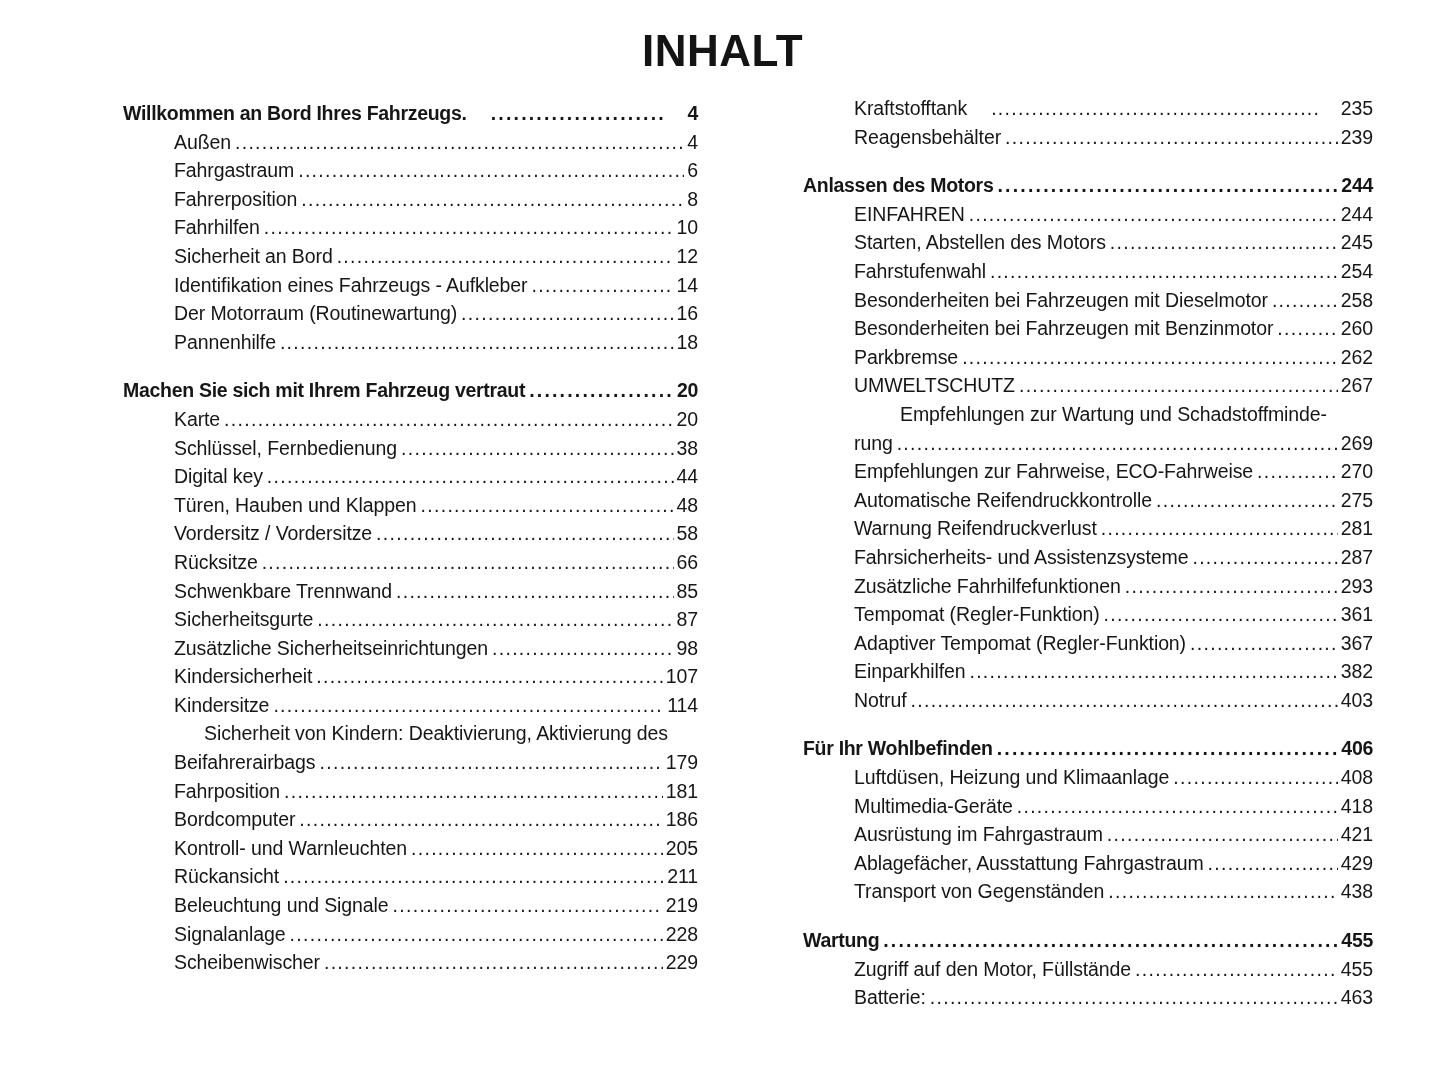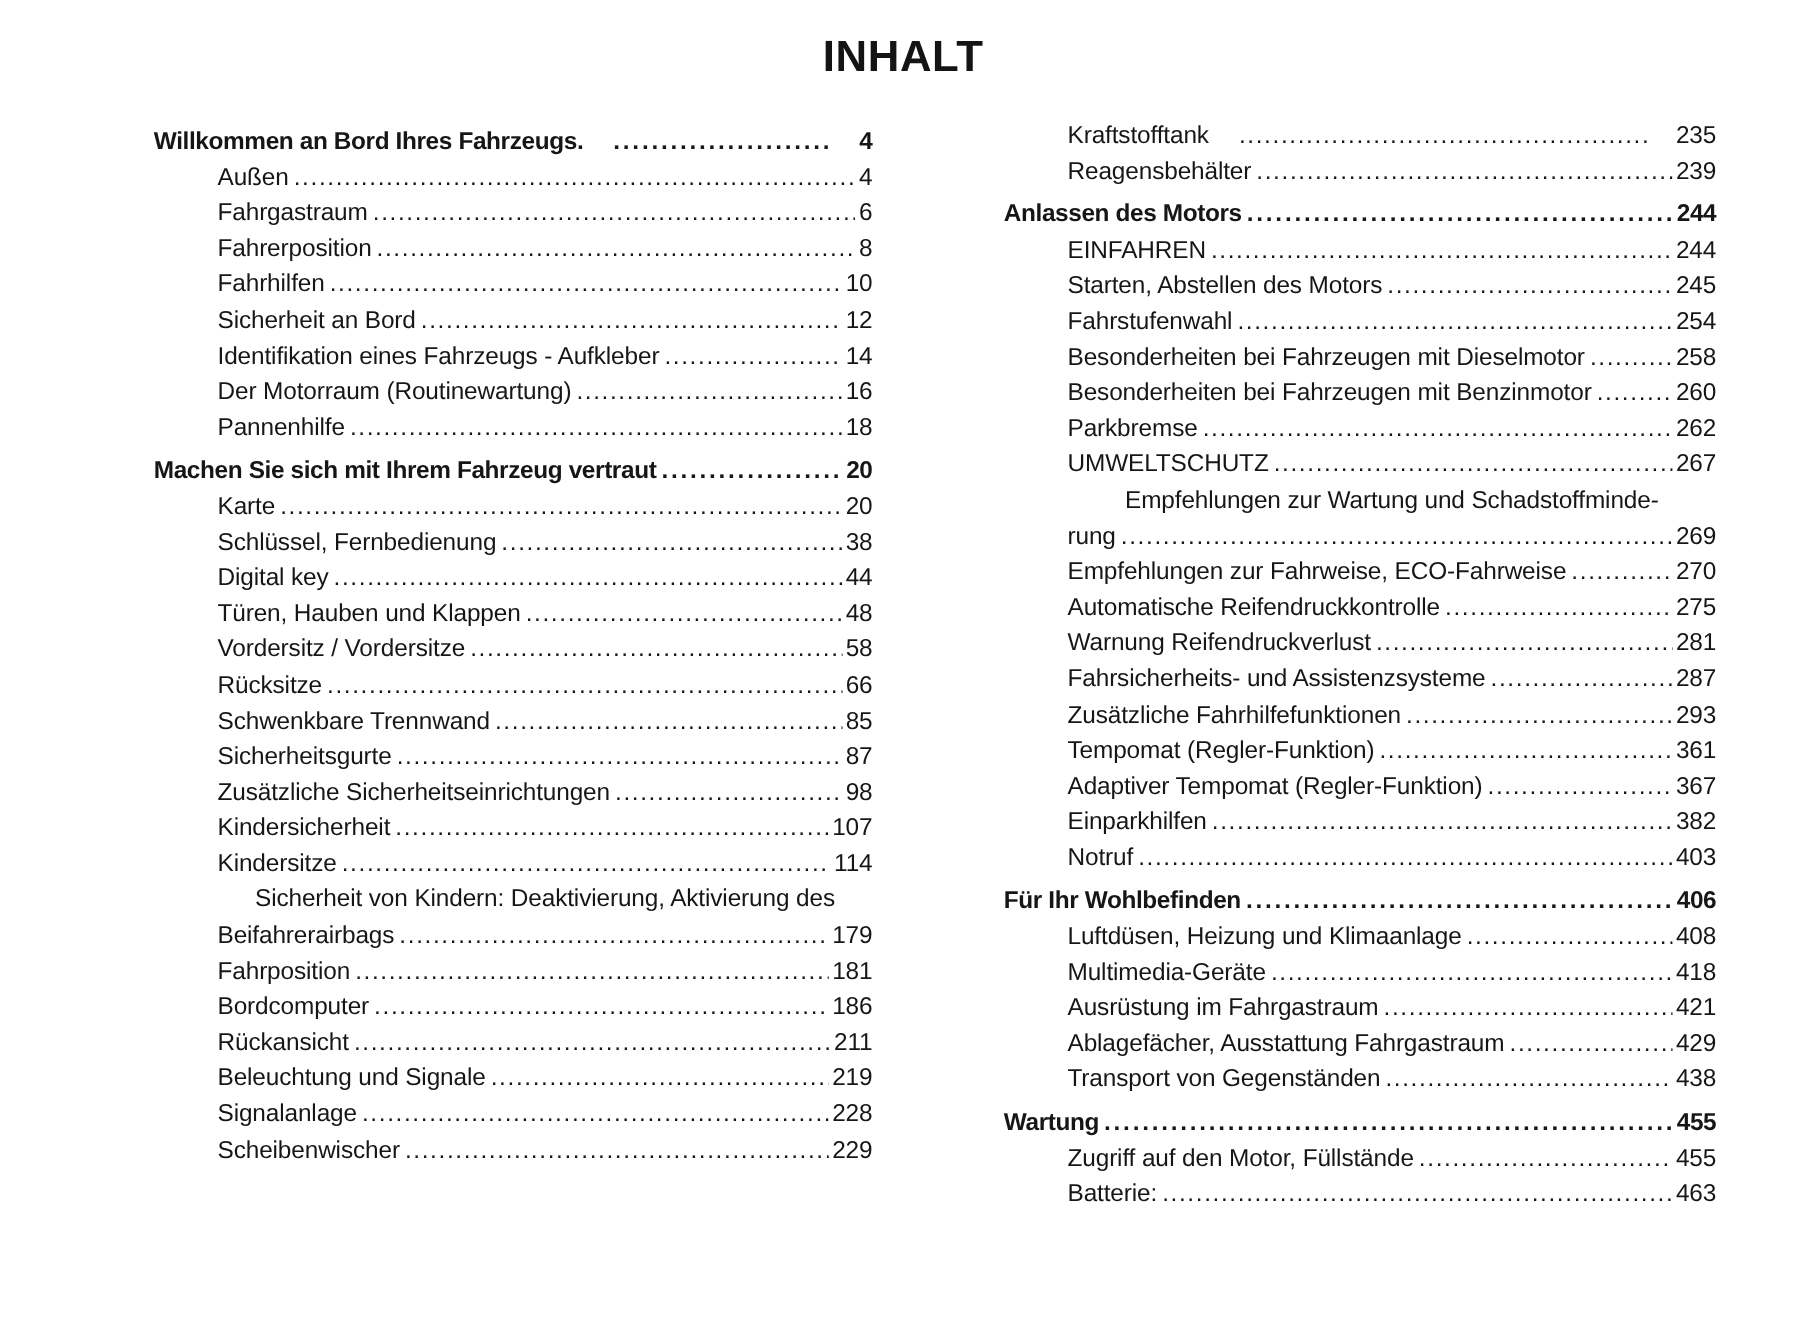--- a/index.html
+++ b/index.html
@@ -10,21 +10,21 @@
     color: #161616;
     overflow: hidden;
   }
   .page { position: relative; width: 1445px; height: 1070px; background: #ffffff; }
 
   .doc-title {
     position: absolute;
     top: 26px; left: 0;
     width: 100%;
     text-align: center;
-    font-size: 35px;
+    font-size: 44px;
     font-weight: 700;
     letter-spacing: 0.5px;
     color: #141414;
   }
 
   .toc-col { position: absolute; }
   .toc-col-left  { left: 123px; top: 99px;  width: 575px; }
   .toc-col-right { left: 803px; top: 94px;  width: 570px; }
 
   .toc-row {
@@ -32,21 +32,21 @@
     align-items: baseline;
     height: 28.6px;
     line-height: 28.6px;
     font-size: 19.5px;
     letter-spacing: -0.1px;
     white-space: nowrap;
   }
   .toc-row.section {
     font-weight: 700;
     letter-spacing: -0.3px;
-    margin-top: 6px;
+    margin-top: 20px;
   }
   .toc-col > :first-child,
   .toc-col > :first-child .toc-row { margin-top: 0; gap: 20px; }
 
   .toc-row.item { padding-left: 51px; justify-content: center; }
 
   .toc-label { flex: 0 0 auto; white-space: nowrap; }
   .toc-dots {
     flex: 1 1 auto;
     min-width: 0;
@@ -188,20 +188,25 @@
         <span class="toc-label">Fahrposition</span>
         <span class="toc-dots"></span>
         <span class="toc-page">181</span>
       </div>
       <div class="toc-row item">
         <span class="toc-label">Bordcomputer</span>
         <span class="toc-dots"></span>
         <span class="toc-page">186</span>
       </div>
       <div class="toc-row item">
+        <span class="toc-label">Kontroll- und Warnleuchten</span>
+        <span class="toc-dots"></span>
+        <span class="toc-page">205</span>
+      </div>
+      <div class="toc-row item">
         <span class="toc-label">Rückansicht</span>
         <span class="toc-dots"></span>
         <span class="toc-page">211</span>
       </div>
       <div class="toc-row item">
         <span class="toc-label">Beleuchtung und Signale</span>
         <span class="toc-dots"></span>
         <span class="toc-page">219</span>
       </div>
       <div class="toc-row item">

